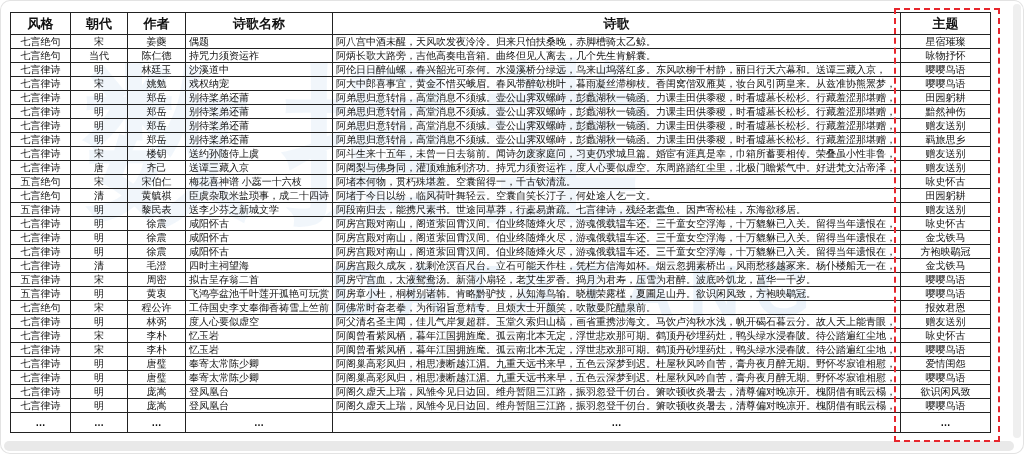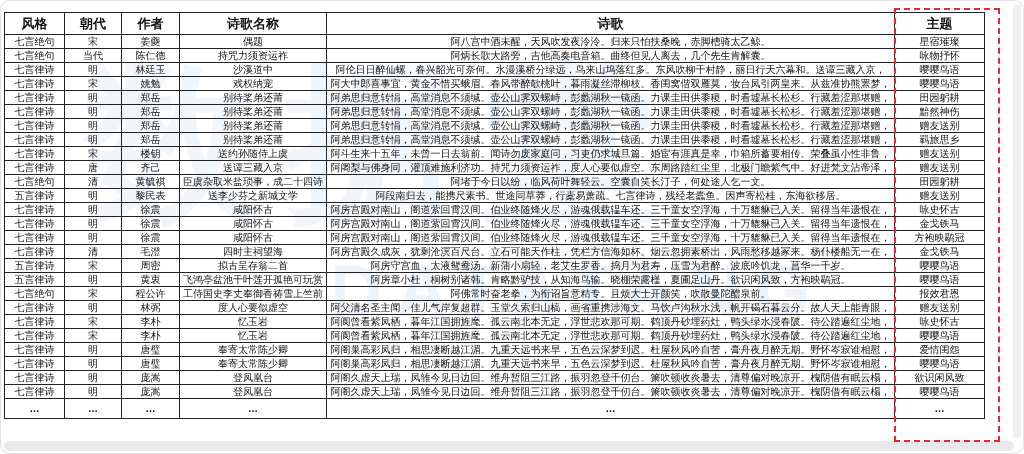--- a/index.html
+++ b/index.html
@@ -11,29 +11,29 @@
   .hscroll{position:absolute;left:4px;right:10px;bottom:3px;height:10px;
            background:#e9e9e9;border-radius:6px;}
   .vscroll{position:absolute;top:4px;bottom:16px;right:3px;width:8px;
            background:#efefef;border-radius:5px;}
   
   .wm{position:absolute;color:#aecdec;opacity:.35;pointer-events:none;
       font-weight:bold;white-space:nowrap;z-index:0;}
   .wm-cn{left:40px;top:30px;font-size:170px;letter-spacing:30px;opacity:.16;transform:rotate(0deg);margin-left:45px;}
   .wm-en{left:330px;top:250px;font-size:72px;letter-spacing:14px;opacity:.22;}
   
-  .tbl-wrap{position:absolute;left:4px;top:12px;z-index:1;}
+  .tbl-wrap{position:absolute;left:10px;top:12px;z-index:1;}
   table{border-collapse:collapse;table-layout:fixed;}
   th,td{border:1px solid #222;overflow:hidden;white-space:nowrap;
         padding:0 3px;box-sizing:border-box;}
   th{height:22px;font-size:13px;font-weight:bold;text-align:center;background:transparent;}
   td{height:14px;font-size:10px;line-height:13px;}
   tr.ellipsis td{height:20px;text-align:center;font-weight:bold;}
   td.c-center{text-align:center;}
-  td.c-left{text-align:center;}
+  td.c-left{text-align:left;}
   
   .theme-box{position:absolute;left:894px;top:8px;width:102px;height:430px;
              border:2px dashed #e8262d;z-index:2;pointer-events:none;}
 </style>
 </head>
 <body>
 
 <div class="wm wm-cn">数据堂</div>
 <div class="wm wm-en">DATATANG</div>
 
@@ -132,20 +132,28 @@
         </tr>
         <tr>
           <td class="c-center">七言律诗</td>
           <td class="c-center">唐</td>
           <td class="c-center">齐己</td>
           <td class="c-left">送谭三藏入京</td>
           <td class="c-left">阿阇梨与佛身同，灌顶难施利济功。持咒力须资运祚，度人心要似虚空。东周路踏红尘里，北极门瞻紫气中。好进梵文沾帝泽，</td>
           <td class="c-center">赠友送别</td>
         </tr>
         <tr>
+          <td class="c-center">五言绝句</td>
+          <td class="c-center">宋</td>
+          <td class="c-center">宋伯仁</td>
+          <td class="c-left">梅花喜神谱 小蕊一十六枝</td>
+          <td class="c-left">阿堵本何物，贯朽殊堪羞。空囊留得一，千古钦清流。</td>
+          <td class="c-center">咏史怀古</td>
+        </tr>
+        <tr>
           <td class="c-center">七言绝句</td>
           <td class="c-center">清</td>
           <td class="c-center">黄毓祺</td>
           <td class="c-left">臣虞杂取米盐琐事，成二十四诗</td>
           <td class="c-left">阿堵于今日以纷，临风荷叶舞轻云。空囊自笑长汀子，何处途人乞一文。</td>
           <td class="c-center">田园躬耕</td>
         </tr>
         <tr>
           <td class="c-center">五言律诗</td>
           <td class="c-center">明</td>

